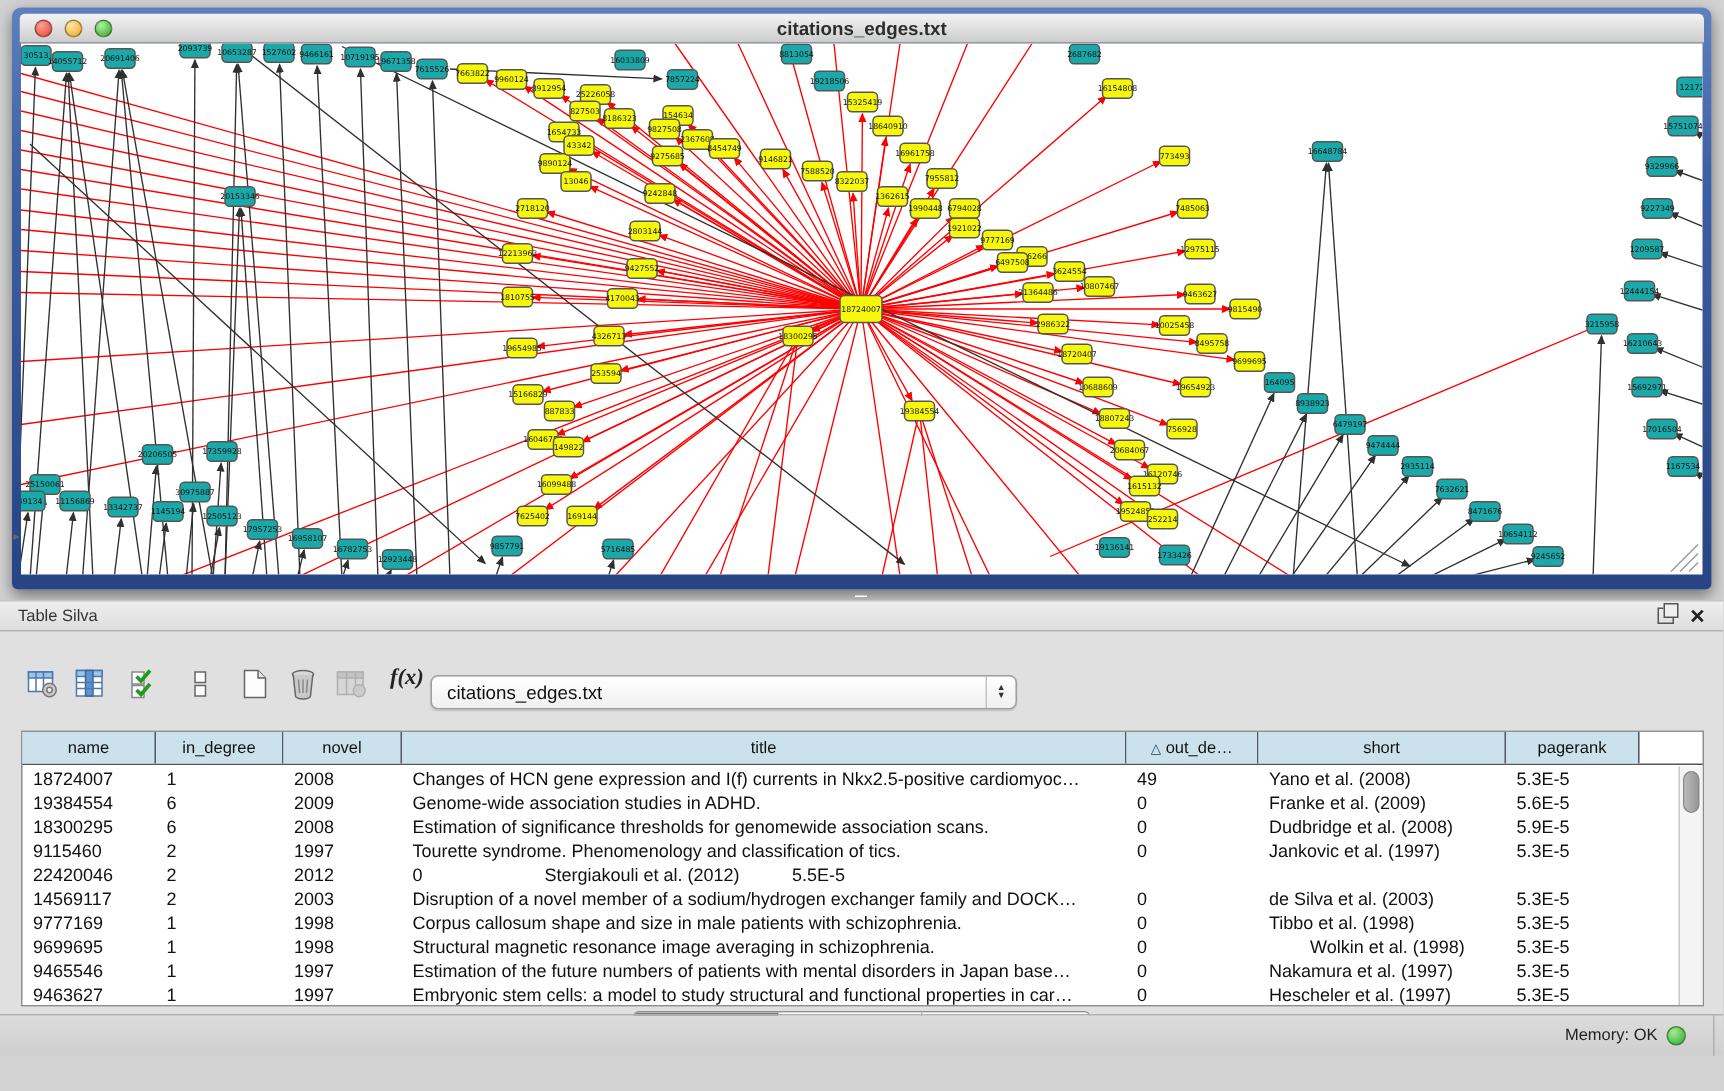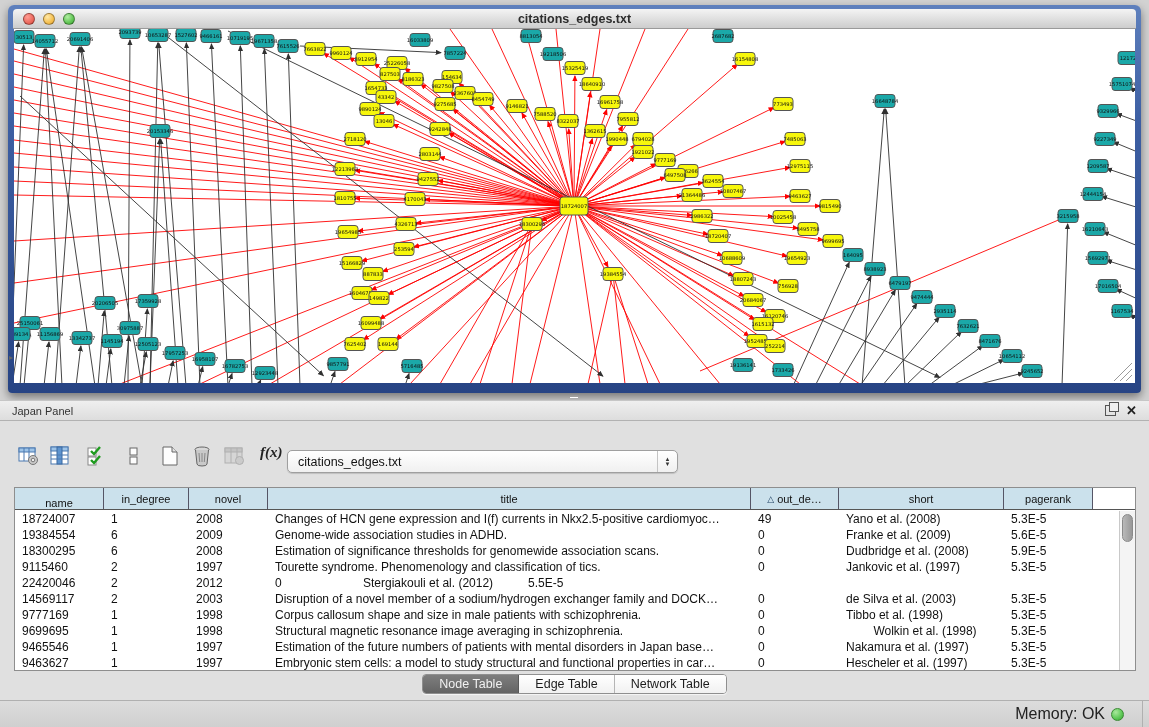--- a/index.html
+++ b/index.html
@@ -53,43 +53,43 @@
   .table-select .val { margin-left:10px; flex:1; }
   .table-select .stepper { width:20px; align-self:stretch; border-left:1px solid #c4c4c4;
     display:flex; flex-direction:column; align-items:center; justify-content:center;
     font-size:6px; color:#333; line-height:5px; }
 
   .table-block { position:absolute; left:14px; top:87px; width:1122px; height:184px;
     background:#fff; border:1px solid #8e8e8e; }
   .thead { display:flex; height:22px; border-bottom:1px solid #555; font-size:11px; color:#111; }
   .th { background:#cbe1ec; border-right:1px solid #556; display:flex; align-items:center;
     justify-content:center; overflow:hidden; white-space:nowrap; }
-  .th:first-child { border-left:none;align-items:flex-end; }
+  .th:first-child { border-left:none; }
   .th .sort { margin-right:3px; font-size:9px; color:#246; }
   .tbody { position:absolute; left:0; top:23px; right:16px; bottom:0; overflow:hidden; }
   .tr { display:flex; height:16px; font-size:12px; color:#111; align-items:center; }
   .td { overflow:hidden; white-space:nowrap; padding-left:7px; }
   .vscroll { position:absolute; right:0; top:23px; bottom:0; width:16px;
     background:#f4f4f4; border-left:1px solid #c9c9c9; }
   .vscroll .thumb { position:absolute; left:2px; top:3px; width:11px; height:28px;
     background:linear-gradient(90deg,#b9b9b9,#989898); border-radius:6px; border:1px solid #8a8a8a; }
 
   .tabs { position:absolute; left:0; top:274px; width:1149px; display:flex; justify-content:center; }
   .seg { display:flex; height:20px; border:1px solid #8f8f8f; border-radius:4px; overflow:hidden;
     background:#fff; font-size:12.5px; box-shadow:0 1px 1px rgba(255,255,255,.7); }
   .seg .tab { padding:0 16px; display:flex; align-items:center; color:#1c1c1c;
     border-right:1px solid #b5b5b5; background:linear-gradient(#ffffff,#f1f1f1); }
   .seg .tab:last-child { border-right:none; }
   .seg .tab.active { background:linear-gradient(#7e7e7e,#646464); color:#f1f1f1;
     border-right:1px solid #595959; }
 
   
-  .status-bar { position:absolute; left:0; top:700px; width:1149px; height:27px;
+  .status-bar { position:absolute; left:0; top:676px; width:1149px; height:27px;
     background:linear-gradient(#dcdcdc,#cfcfcf); border-top:1px solid #b0b0b0;
-    display:flex; align-items:center; font-size:16px; color:#222; }
+    display:flex; align-items:center; font-size:11px; color:#222; }
   .mem { margin-left:auto; display:flex; align-items:center; gap:6px; margin-right:18px; }
   .mem-dot { width:13px; height:13px; border-radius:50%;
     background:radial-gradient(circle at 35% 30%,#a9e89c,#5bc754 60%,#3d9c36);
     border:1px solid #3a8a34; }
   .sb-sep { width:1px; height:27px; background:#b0b0b0; margin-right:6px; }
 </style>
 </head>
 <body>
 
 <div class="app">
@@ -799,21 +799,21 @@
     </div>
     <div class="collapse-arrow">▸</div>
   </div>
 
   <div class="splitter">
     <div class="grip"></div>
   </div>
 
   <div class="table-panel">
     <div class="panel-header">
-      <span class="ph-title">Japan Panel</span>
+      <span class="ph-title">Table Silva</span>
       <span class="ph-icons">
         <span class="float-icon"></span>
         <span class="close-x">✕</span>
       </span>
     </div>
 
     <div class="toolbar">
 
       <div class="tb-icon" style="margin-left:16px">
         <svg width="22" height="22">

